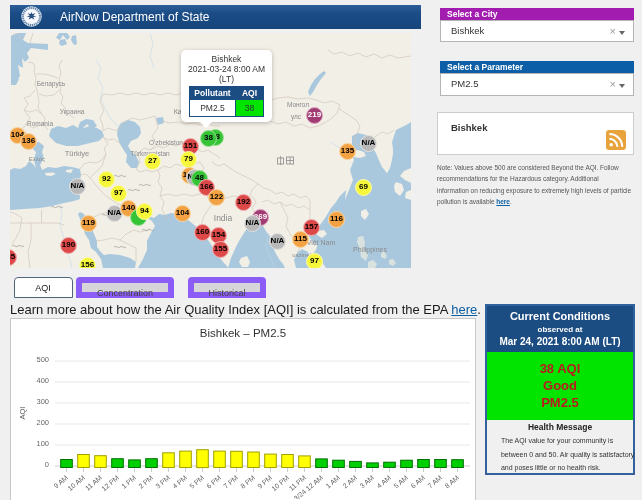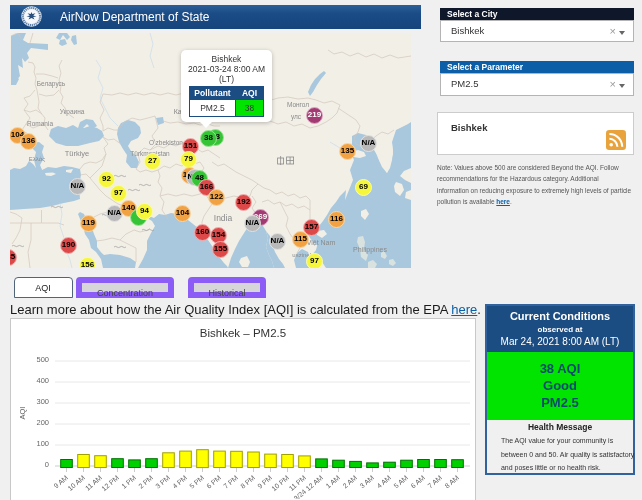--- a/index.html
+++ b/index.html
@@ -31,38 +31,38 @@
 .tab { position:absolute; top:277px; height:21px; font-size:9px; text-align:center; line-height:20px; color:#424242; background:#d6d6d8; border:6px solid #8b5cf6; border-radius:4px 4px 0 0; }
 #tab1 { left:13.5px; width:59px; background:#fff; border:1px solid #51657a; color:#222; }
 #tab2 { left:76px; width:98px; }
 #tab3 { left:178px; width:78px;margin-left:10px; }
 #learn { left:10px; top:302px; font-size:13px; color:#1b1b1b; }
 #learn a { color:#0b5fa5; }
 
 #chart { left:10px; top:318px; width:466px; height:190px; background:#fff; border:1px solid #c8c8c8; }
 
 .hdrbar { height:12px; color:#fff; font-weight:bold; font-size:8.5px; padding:1px 7px 0; }
-#cityh { left:440px; top:8px; width:194px; background:#0f172a; }
+#cityh { left:440px; top:8px; width:194px; background:#a21caf; }
 #cityd, #parmd { background:#fff; border:1px solid #b4b4b4; font-size:9.5px; color:#333; padding:4px 10px; }
 #cityd { left:440px; top:20px; width:194px; height:22px; }
 #parmh { left:440px; top:61px; width:194px; background:#0c5fa6; }
 #parmd { left:440px; top:73px; width:194px; height:23px; }
 .xv { position:absolute; right:17px; top:4px; color:#9a9a9a; font-size:11px; }
 .dn { position:absolute; right:8px; top:10px; width:0; height:0; border-left:3.5px solid transparent; border-right:3.5px solid transparent; border-top:4.5px solid #666; }
 #rss { left:437px; top:112px; width:197px; height:43px; background:#fff; border:1px solid #ccc; }
 #rss .nm { position:absolute; left:13px; top:9px; font-size:9.5px; font-weight:bold; color:#333; }
 #note { left:437px; top:162px; width:205px; font-size:6.5px; letter-spacing:-0.03px; color:#555; line-height:11.4px; white-space:nowrap; }
 #note a { color:#0b5fa5; font-weight:bold; }
 
 #cc { left:485px; top:304px; width:150px; height:171px; border:2px solid #31629e; background:#f0f0f0; }
 #cc .bh { background:#1b4c82; color:#fff; text-align:center; padding:4px 0 5px; }
 #cc .bh .l1 { font-size:11px; font-weight:bold; }
 #cc .bh .l2 { font-size:8px; font-weight:bold; margin-top:3px; }
-#cc .bh .l3 { font-size:10px; font-weight:normal; margin-top:2px; }
-#cc .gr { background:#00e400; color:#0c4a6e; text-align:center; font-weight:bold; font-size:13px; padding:8px 0; line-height:17px; height:68px; }
+#cc .bh .l3 { font-size:10px; font-weight:bold; margin-top:2px; }
+#cc .gr { background:#00e400; color:#b91c1c; text-align:center; font-weight:bold; font-size:13px; padding:8px 0; line-height:17px; height:68px; }
 #cc .hm { padding:2px 14px; }
 #cc .hm .t { text-align:center; font-weight:bold; font-size:8.5px; color:#222; }
 #cc .hm .b { font-size:7px; letter-spacing:-0.02px; color:#333; line-height:13.5px; margin-top:2px; white-space:nowrap; }
 </style>
 </head>
 <body>
 <div id="hdr" class="abs">
   <svg class="abs" style="left:11px;top:1px" width="21" height="21" viewBox="0 0 21 21">
     <circle cx="10.5" cy="10.5" r="10.2" fill="#dfe8f2"></circle>
     <circle cx="10.5" cy="10.5" r="8.6" fill="none" stroke="#56789f" stroke-width="2" stroke-dasharray="1.1,0.9"></circle>

